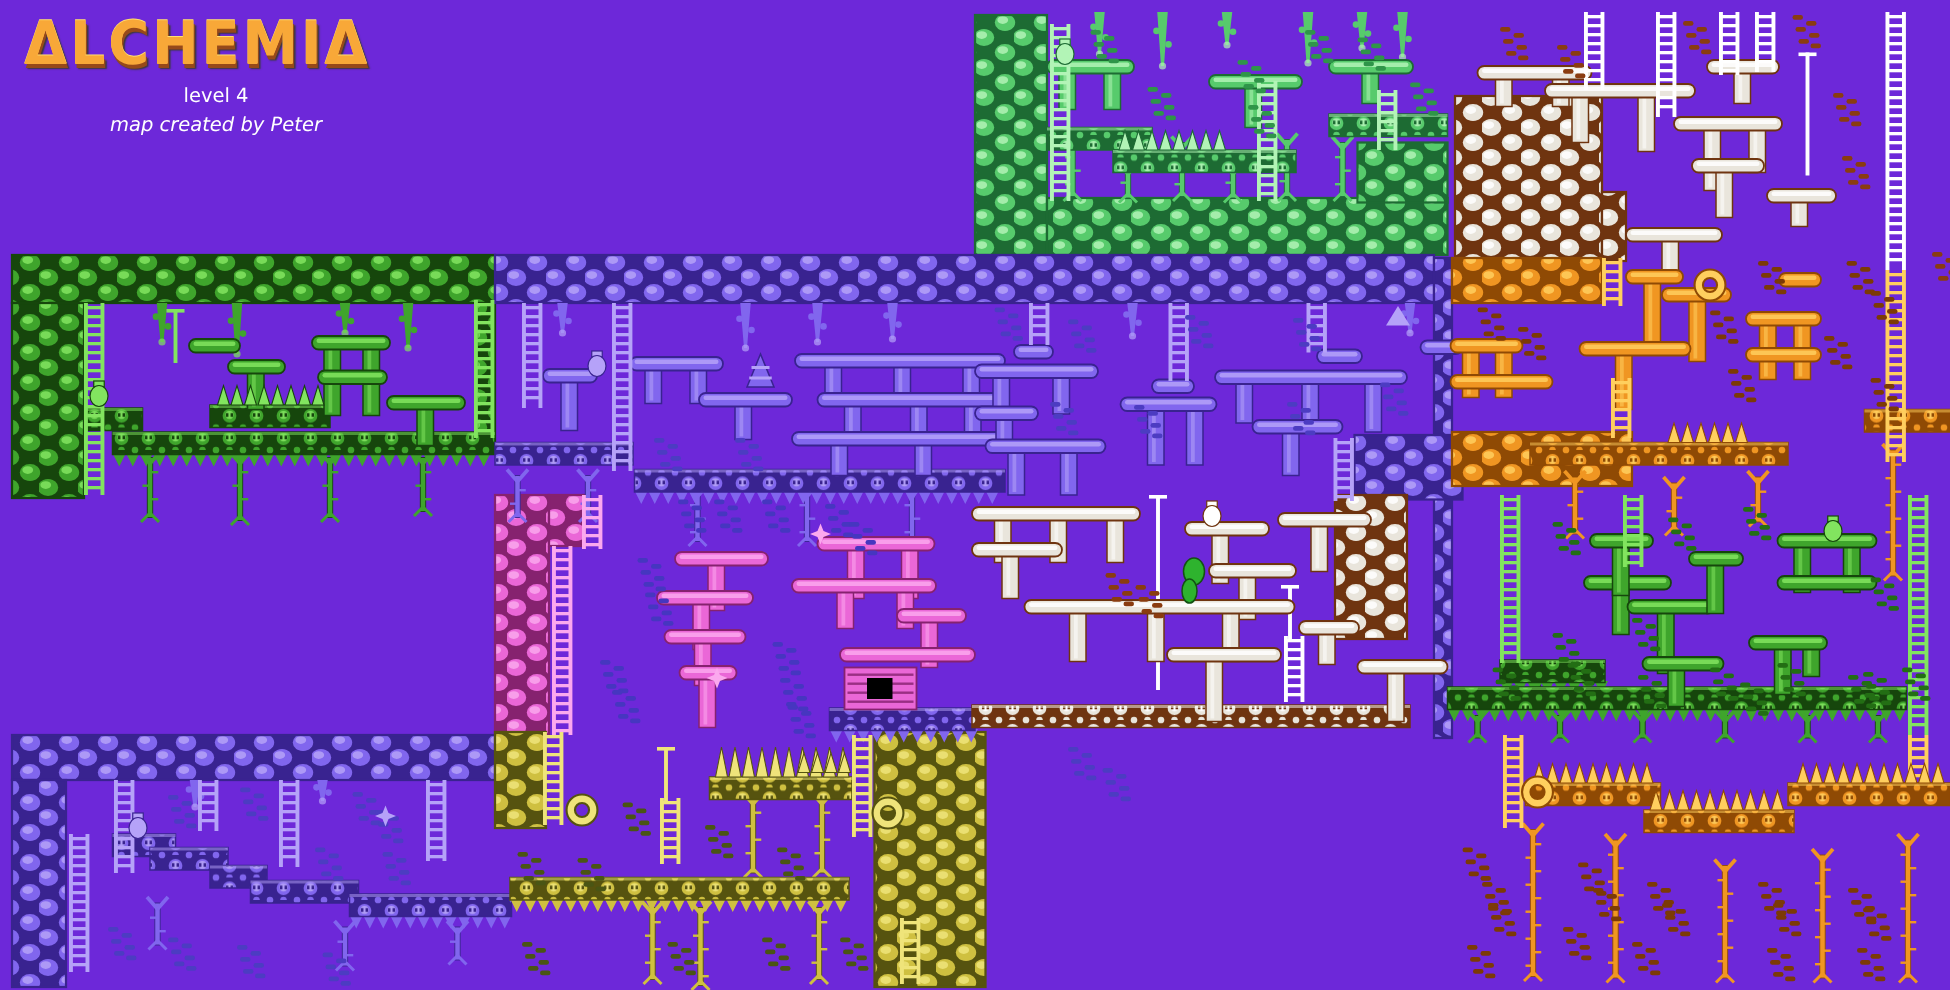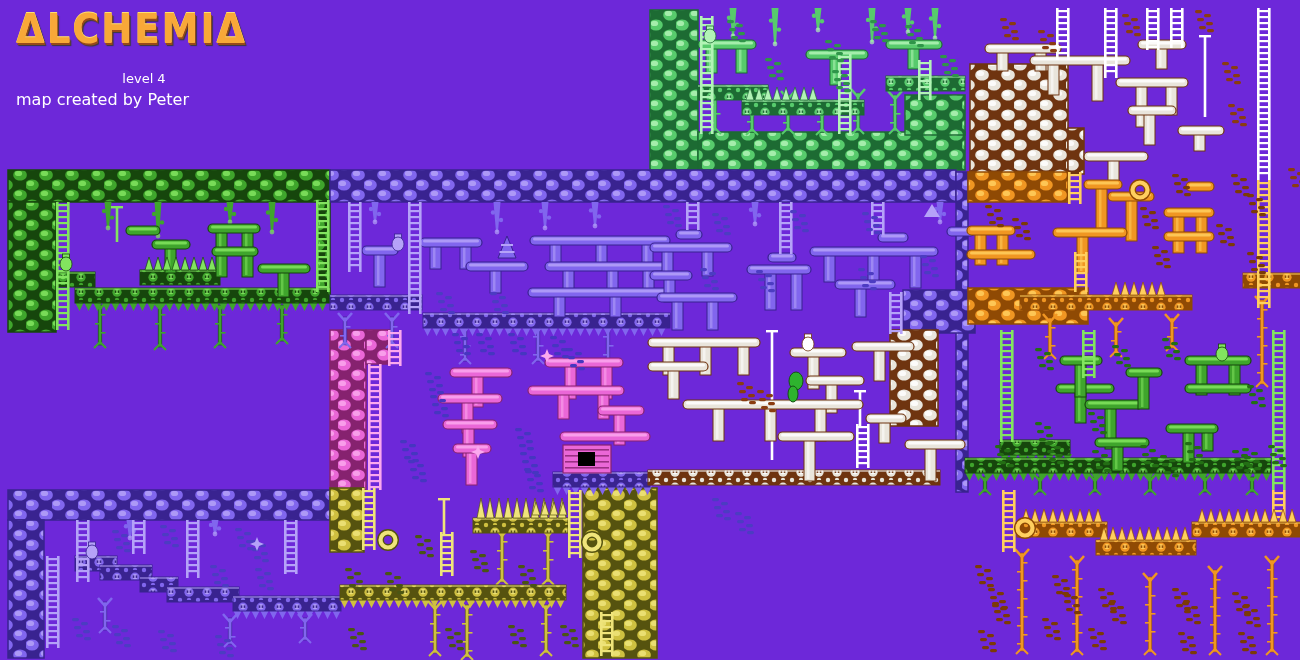--- a/index.html
+++ b/index.html
@@ -3,22 +3,22 @@
 <meta charset="utf-8">
 <style>
   html,body{margin:0;padding:0;background:#000;}
   .stage{position:relative;width:1300px;height:660px;background:#6d28d9;overflow:hidden;
          font-family:"DejaVu Sans",sans-serif;}
   .title-block{position:absolute;left:16px;top:10px;width:256px;z-index:5;}
   .logo{font-family:"DejaVu Sans",sans-serif;font-weight:bold;font-size:37px;line-height:1.1;
         letter-spacing:2px;color:#f8a838;margin:0;white-space:nowrap;
         text-shadow:0 -1px 0 #ffdf70,1px 2px 0 #96491a,2px 3px 1px #3a3a3a;
         transform:scaleY(1.08);}
-  .subtitle{color:#fff;font-size:13px;text-align:center;margin-top:18px;line-height:1.5;}
-  .credit{color:#fff;font-size:16px;text-align:left;line-height:1.5;}
+  .subtitle{color:#fff;font-size:13px;text-align:center;margin-top:4px;line-height:1.5;}
+  .credit{color:#fff;font-size:13px;text-align:center;line-height:1.5;font-style:italic;}
   svg.map{position:absolute;left:0;top:0;width:1300px;height:660px;}
 </style>
 </head>
 <body>
 
 <div class="stage">
   <div class="title-block">
     <h1 class="logo">ΔLCHEMIΔ</h1>
     <div class="subtitle">level 4</div>
     <div class="credit">map created by Peter</div>

